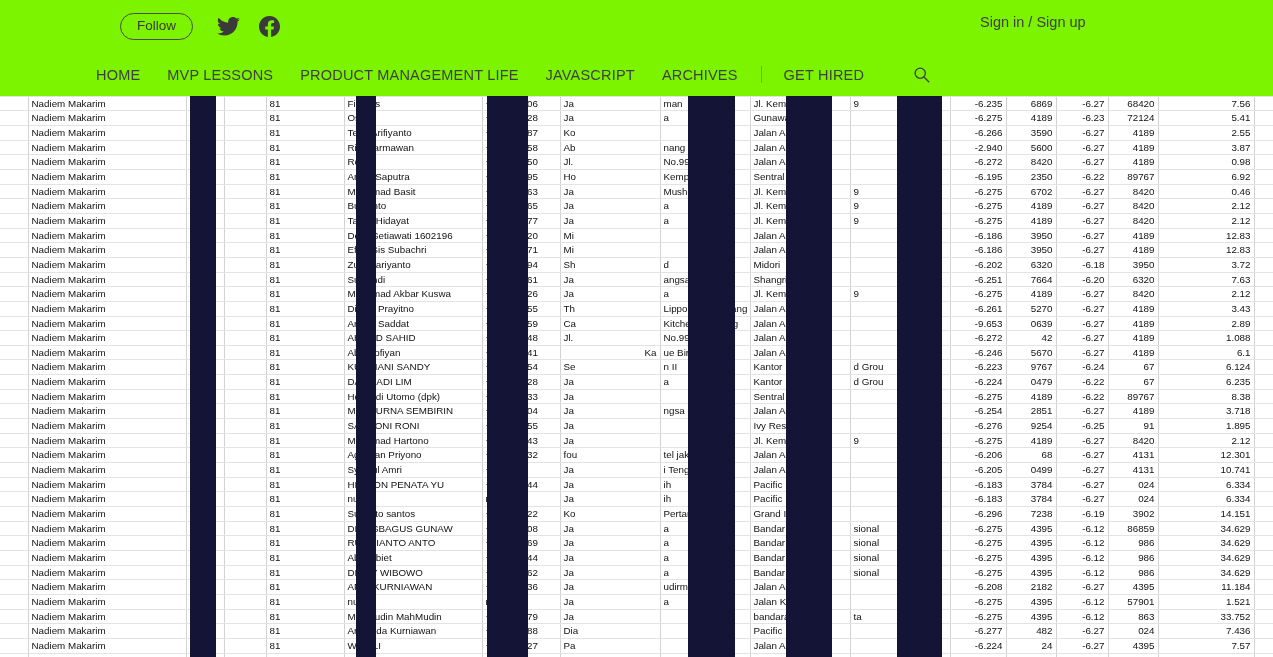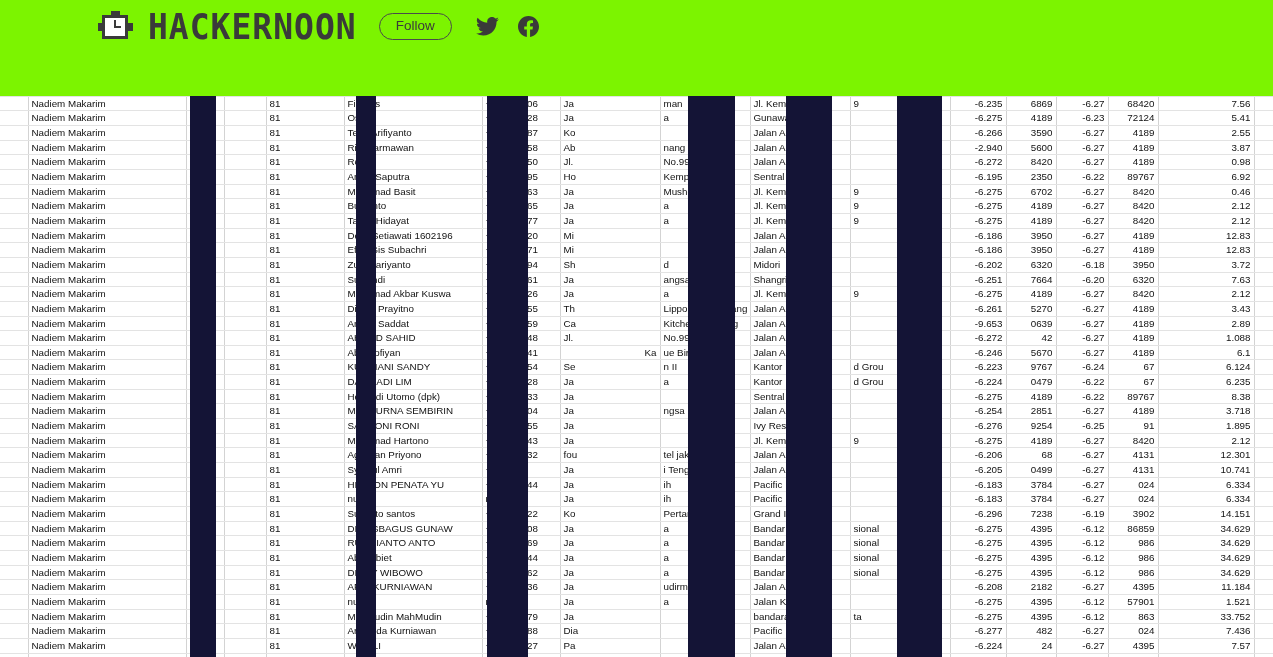--- a/index.html
+++ b/index.html
@@ -891,45 +891,47 @@
   <div class="redaction bar-1"></div>
   <div class="redaction bar-2"></div>
   <div class="redaction bar-3"></div>
   <div class="redaction bar-4"></div>
   <div class="redaction bar-5"></div>
   <div class="redaction bar-6"></div>
 </div>
 
 <header class="site-header">
   <div class="header-top">
-    <div class="brand">
-      <span class="brand-logo">
-        <svg width="36" height="36" viewBox="0 0 36 36">
-          <rect x="4" y="6" width="26" height="24" fill="#3a3a3a"></rect>
-          <rect x="7" y="9" width="20" height="18" fill="#fff"></rect>
-          <rect x="16" y="11" width="2" height="8" fill="#3a3a3a"></rect>
-          <rect x="16" y="17" width="7" height="2" fill="#3a3a3a"></rect>
-          <rect x="0" y="14" width="5" height="8" fill="#3a3a3a"></rect>
-          <rect x="30" y="14" width="5" height="8" fill="#3a3a3a"></rect>
-          <rect x="13" y="2" width="9" height="5" fill="#3a3a3a"></rect>
-        </svg>
-      </span>
-      <span class="brand-wordmark">HACKERNOON</span>
-    </div>
 
     <button class="follow-btn">Follow</button>
 
     <div class="social">
       <span>
         <svg width="23" height="19" viewBox="0 0 24 20">
           <path fill="#3a3a3a" d="M24 2.4a9.6 9.6 0 01-2.8.8A4.9 4.9 0 0023.3.4a9.7 9.7 0 01-3.1 1.2A4.9 4.9 0 0011.8 6 13.9 13.9 0 011.6.9a4.9 4.9 0 001.5 6.5A4.8 4.8 0 01.9 6.8v.1a4.9 4.9 0 003.9 4.8 4.9 4.9 0 01-2.2.1 4.9 4.9 0 004.6 3.4A9.9 9.9 0 010 17.3 13.9 13.9 0 007.5 19.5c9.1 0 14-7.5 14-14v-.6A9.9 9.9 0 0024 2.4z"></path>
         </svg>
       </span>
       <span>
         <svg width="21" height="21" viewBox="0 0 24 24">
           <path fill="#3a3a3a" d="M12 0C5.4 0 0 5.4 0 12c0 6 4.4 11 10.1 11.9v-8.4H7.1V12h3V9.4c0-3 1.8-4.6 4.5-4.6 1.3 0 2.6.2 2.6.2v2.9h-1.5c-1.5 0-1.9.9-1.9 1.8V12h3.3l-.5 3.5h-2.8v8.4C19.6 23 24 18 24 12c0-6.6-5.4-12-12-12z"></path>
         </svg>
       </span>
     </div>
 
+    <div class="signin">Sign in / Sign up</div>
   </div>
 
+  <nav class="header-nav">
+    <span class="nav-item">HOME</span>
+    <span class="nav-item">MVP LESSONS</span>
+    <span class="nav-item">PRODUCT MANAGEMENT LIFE</span>
+    <span class="nav-item">JAVASCRIPT</span>
+    <span class="nav-item">ARCHIVES</span>
+    <span class="nav-sep"></span>
+    <span class="nav-item">GET HIRED</span>
+    <span class="search-ico">
+      <svg width="17" height="17" viewBox="0 0 20 20">
+        <circle cx="8.5" cy="8.5" r="6" fill="none" stroke="#3f3f3f" stroke-width="1.6"></circle>
+        <line x1="13" y1="13" x2="19" y2="19" stroke="#3f3f3f" stroke-width="1.6"></line>
+      </svg>
+    </span>
+  </nav>
 </header>
 
 </body></html>

